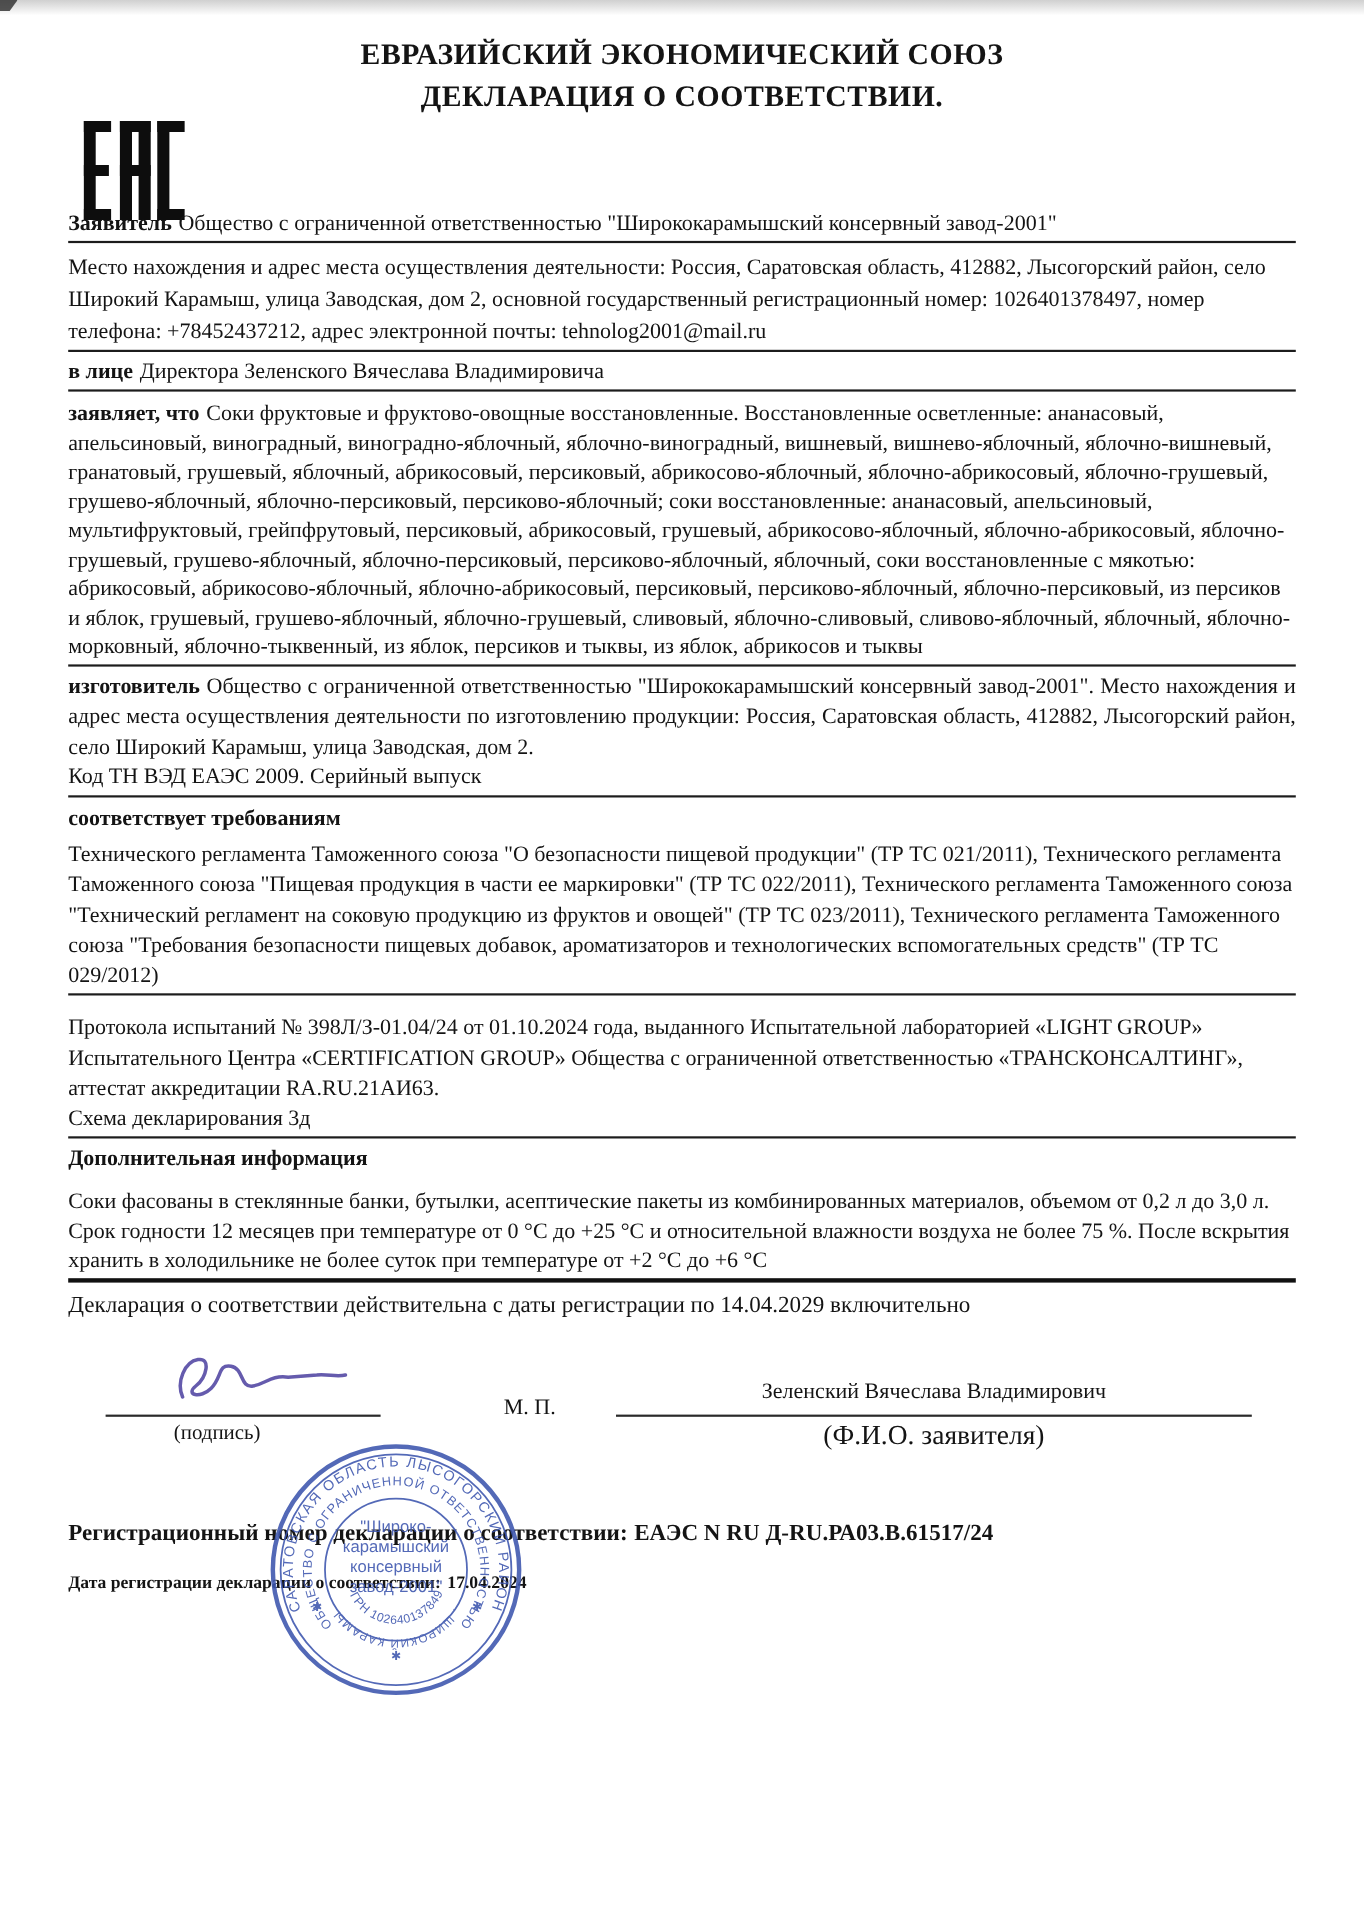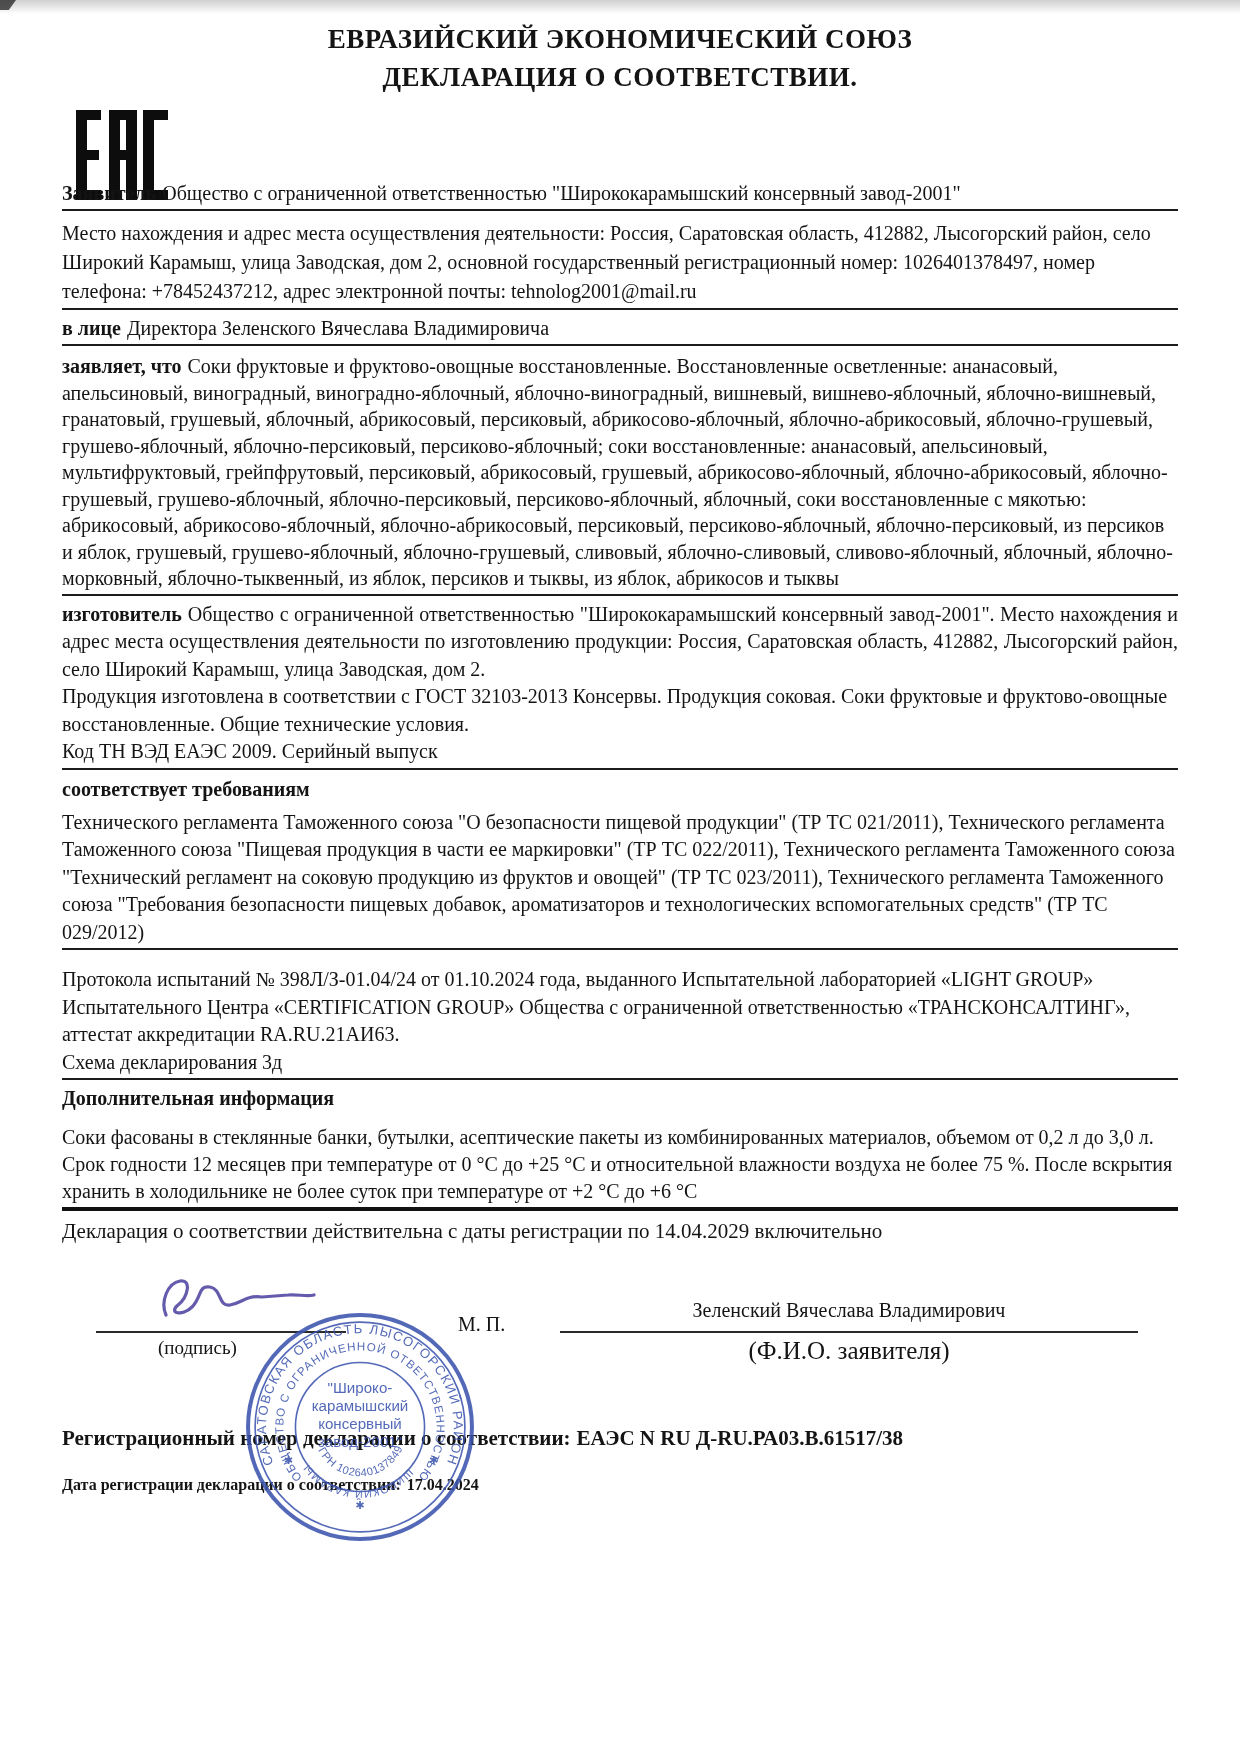--- a/index.html
+++ b/index.html
@@ -10,21 +10,21 @@
     background:#ffffff;
     font-family:"Liberation Serif","DejaVu Serif",serif;
     color:#141414;
     overflow:hidden;
     box-shadow:0 0 8px rgba(0,0,0,.4);
   }
   .scan-top{position:absolute;top:0;left:0;right:0;height:14px;
     background:linear-gradient(180deg,rgba(120,120,120,.35),rgba(255,255,255,0));}
   .corner-mark{position:absolute;top:0;left:0;width:16px;height:10px;background:#2a2a2a;
     clip-path:polygon(0 0,100% 0,55% 100%,0 100%);opacity:.8;}
-  .content{position:relative;padding:20px 62px 0 62px;}
+  .content{position:relative;padding:30px 62px 0 62px;}
 
   h1.title{margin:0;text-align:center;font-size:27px;line-height:38px;font-weight:bold;letter-spacing:.5px;}
   .title .tline{display:block;}
 
   .eac{position:absolute;top:110px;left:76px;width:92px;height:90px;}
 
   p{margin:0;font-size:20px;line-height:27px;}
   .plabel{font-weight:bold;padding-right:6px;}
   .rule{border:none;border-top:2px solid #1c1c1c;margin:2px 0 0 0;}
   .rule.thick{border-top:4px solid #111;}
@@ -96,21 +96,20 @@
     <p class="p-address">Место нахождения и адрес места осуществления деятельности: Россия, Саратовская область, 412882, Лысогорский район, село Широкий Карамыш, улица Заводская, дом 2, основной государственный регистрационный номер: 1026401378497, номер телефона: +78452437212, адрес электронной почты: tehnolog2001@mail.ru</p>
     <hr class="rule">
 
     <p class="p-inperson"><span class="plabel">в лице</span><span>Директора Зеленского Вячеслава Владимировича</span></p>
     <hr class="rule">
 
     <p class="p-declares"><span class="plabel">заявляет, что</span><span>Соки фруктовые и фруктово-овощные восстановленные. Восстановленные осветленные: ананасовый, апельсиновый, виноградный, виноградно-яблочный, яблочно-виноградный, вишневый, вишнево-яблочный, яблочно-вишневый, гранатовый, грушевый, яблочный, абрикосовый, персиковый, абрикосово-яблочный, яблочно-абрикосовый, яблочно-грушевый, грушево-яблочный, яблочно-персиковый, персиково-яблочный; соки восстановленные: ананасовый, апельсиновый, мультифруктовый, грейпфрутовый, персиковый, абрикосовый, грушевый, абрикосово-яблочный, яблочно-абрикосовый, яблочно-грушевый, грушево-яблочный, яблочно-персиковый, персиково-яблочный, яблочный, соки восстановленные с мякотью: абрикосовый, абрикосово-яблочный, яблочно-абрикосовый, персиковый, персиково-яблочный, яблочно-персиковый, из персиков и яблок, грушевый, грушево-яблочный, яблочно-грушевый, сливовый, яблочно-сливовый, сливово-яблочный, яблочный, яблочно-морковный, яблочно-тыквенный, из яблок, персиков и тыквы, из яблок, абрикосов и тыквы</span></p>
     <hr class="rule">
 
     <p class="p-manufacturer"><span class="plabel">изготовитель</span><span>Общество с ограниченной ответственностью "Ширококарамышский консервный завод-2001". Место нахождения и адрес места осуществления деятельности по изготовлению продукции: Россия, Саратовская область, 412882, Лысогорский район, село Широкий Карамыш, улица Заводская, дом 2.</span></p>
-    <p class="p-gost">Продукция изготовлена в соответствии с ГОСТ 32103-2013 Консервы. Продукция соковая. Соки фруктовые и фруктово-овощные восстановленные. Общие технические условия.</p>
     <p class="p-tnved">Код ТН ВЭД ЕАЭС 2009. Серийный выпуск</p>
     <hr class="rule">
 
     <p class="h-complies">соответствует требованиям</p>
     <p class="p-complies">Технического регламента Таможенного союза "О безопасности пищевой продукции" (ТР ТС 021/2011), Технического регламента Таможенного союза "Пищевая продукция в части ее маркировки" (ТР ТС 022/2011), Технического регламента Таможенного союза "Технический регламент на соковую продукцию из фруктов и овощей" (ТР ТС 023/2011), Технического регламента Таможенного союза "Требования безопасности пищевых добавок, ароматизаторов и технологических вспомогательных средств" (ТР ТС 029/2012)</p>
     <hr class="rule">
 
     <p class="p-basis">Протокола испытаний № 398Л/З-01.04/24 от 01.10.2024 года, выданного Испытательной лабораторией «LIGHT GROUP» Испытательного Центра «CERTIFICATION GROUP» Общества с ограниченной ответственностью «ТРАНСКОНСАЛТИНГ», аттестат аккредитации RA.RU.21АИ63.</p>
     <p class="p-scheme">Схема декларирования 3д</p>
     <hr class="rule">
@@ -126,21 +125,21 @@
         <path d="M8,44 C 2,30 10,12 22,10 C 34,8 30,26 20,34 C 10,42 24,46 34,36 C 44,26 40,14 52,16 C 64,18 60,36 72,34 C 84,32 88,24 104,26 L 130,24 C 140,23 148,26 156,24"></path>
       </svg>
       <div class="sig-line"></div>
       <div class="sig-caption">(подпись)</div>
       <div class="sig-mp">М. П.</div>
       <div class="fio-name">Зеленский Вячеслава Владимирович</div>
       <div class="fio-line"></div>
       <div class="fio-caption">(Ф.И.О. заявителя)</div>
     </div>
 
-    <p class="p-regnum"><span class="plabel">Регистрационный номер декларации о соответствии:</span><span>ЕАЭС N RU Д-RU.РА03.В.61517/38</span></p>
+    <p class="p-regnum"><span class="plabel">Регистрационный номер декларации о соответствии:</span><span>ЕАЭС N RU Д-RU.РА03.В.61517/24</span></p>
     <p class="p-regdate"><span class="plabel">Дата регистрации декларации о соответствии:</span><span>17.04.2024</span></p>
   </div>
 
   <svg class="stamp" viewBox="0 0 230 230">
     <defs>
       <path id="arcOuter" d="M 27.6,146.8 A 93,93 0 1 1 202.4,146.8"></path>
       <path id="arcInner" d="M 66.1,173.2 A 76,76 0 1 1 163.9,173.2"></path>
       <path id="arcBottom" d="M 166.6,151.1 A 63,63 0 0 1 63.4,151.1"></path>
       <path id="arcOgrn" d="M 71.8,133.7 A 46,46 0 0 0 158.2,133.7"></path>
     </defs>

